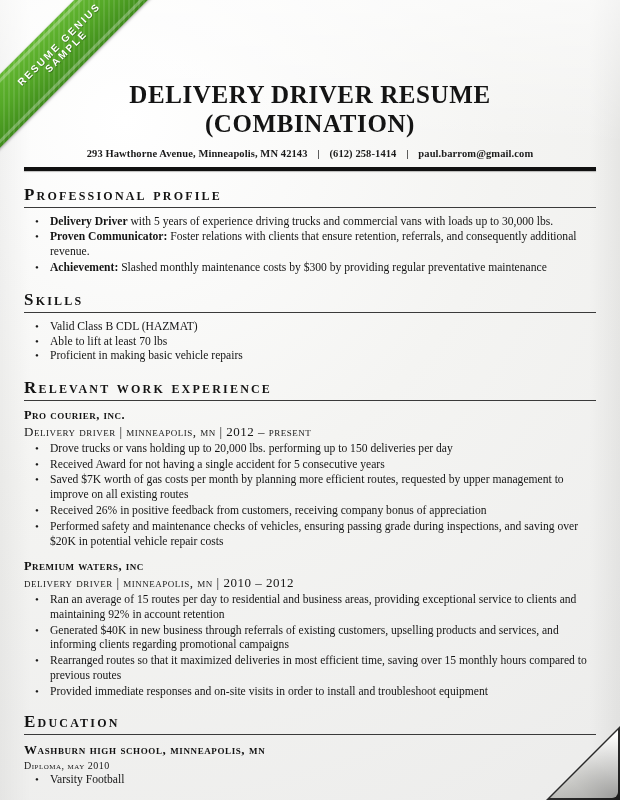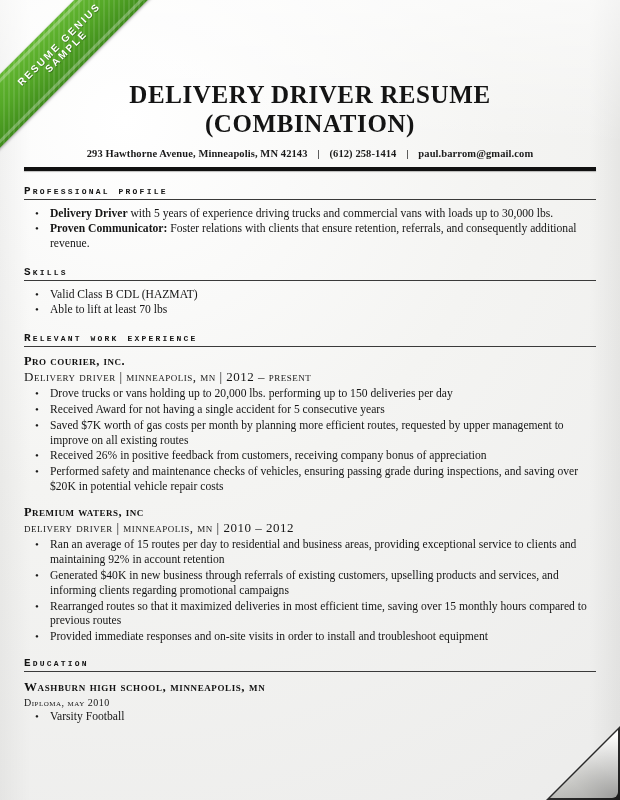--- a/index.html
+++ b/index.html
@@ -133,31 +133,30 @@
     height: 4px;
     background: #111111;
     box-shadow: 0 1px 1px rgba(0,0,0,.25);
   }
 
   
   .section { margin-top: 14px; }
   .section.tight { margin-top: 12px; }
 
   .section-heading {
-    font-size: 11px;
+    font-size: 17px;
     font-weight: bold;
     color: #141414;
     font-variant: small-caps;
     text-transform: lowercase;
     letter-spacing: 2.2px;
     display: block;
     border-bottom: 1px solid #3a3a3a;
     padding-bottom: 2px;
     margin-bottom: 7px;
-    font-family: Liberation Mono, monospace;
   }
   
   .section-heading::first-letter { text-transform: uppercase; }
 
   ul.bullets {
     list-style: none;
     margin: 0;
     padding: 0;
   }
   ul.bullets li {
@@ -292,28 +291,30 @@
         <span>paul.barrom@gmail.com</span>
       </div>
     </div>
     <div id="header-rule"></div>
 
     <div class="section">
       <span class="section-heading">Professional Profile</span>
       <ul class="bullets">
         <li><span class="b-strong">Delivery Driver</span><span> with 5 years of experience driving trucks and commercial vans with loads up to 30,000 lbs.</span></li>
         <li><span class="b-strong">Proven Communicator:</span><span> Foster relations with clients that ensure retention, referrals, and consequently additional revenue.</span></li>
+        <li><span class="b-strong">Achievement:</span><span> Slashed monthly maintenance costs by $300 by providing regular preventative maintenance</span></li>
       </ul>
     </div>
 
     <div class="section">
       <span class="section-heading">Skills</span>
       <ul class="bullets skills">
         <li>Valid Class B CDL (HAZMAT)</li>
         <li>Able to lift at least 70 lbs</li>
+        <li>Proficient in making basic vehicle repairs</li>
       </ul>
     </div>
 
     <div class="section">
       <span class="section-heading">Relevant Work Experience</span>
 
       <div class="job">
         <div class="company">Pro Courier, Inc.</div>
         <div class="job-meta caps-lead">Delivery Driver  |  Minneapolis, MN  |  2012 – Present</div>
         <ul class="bullets">

